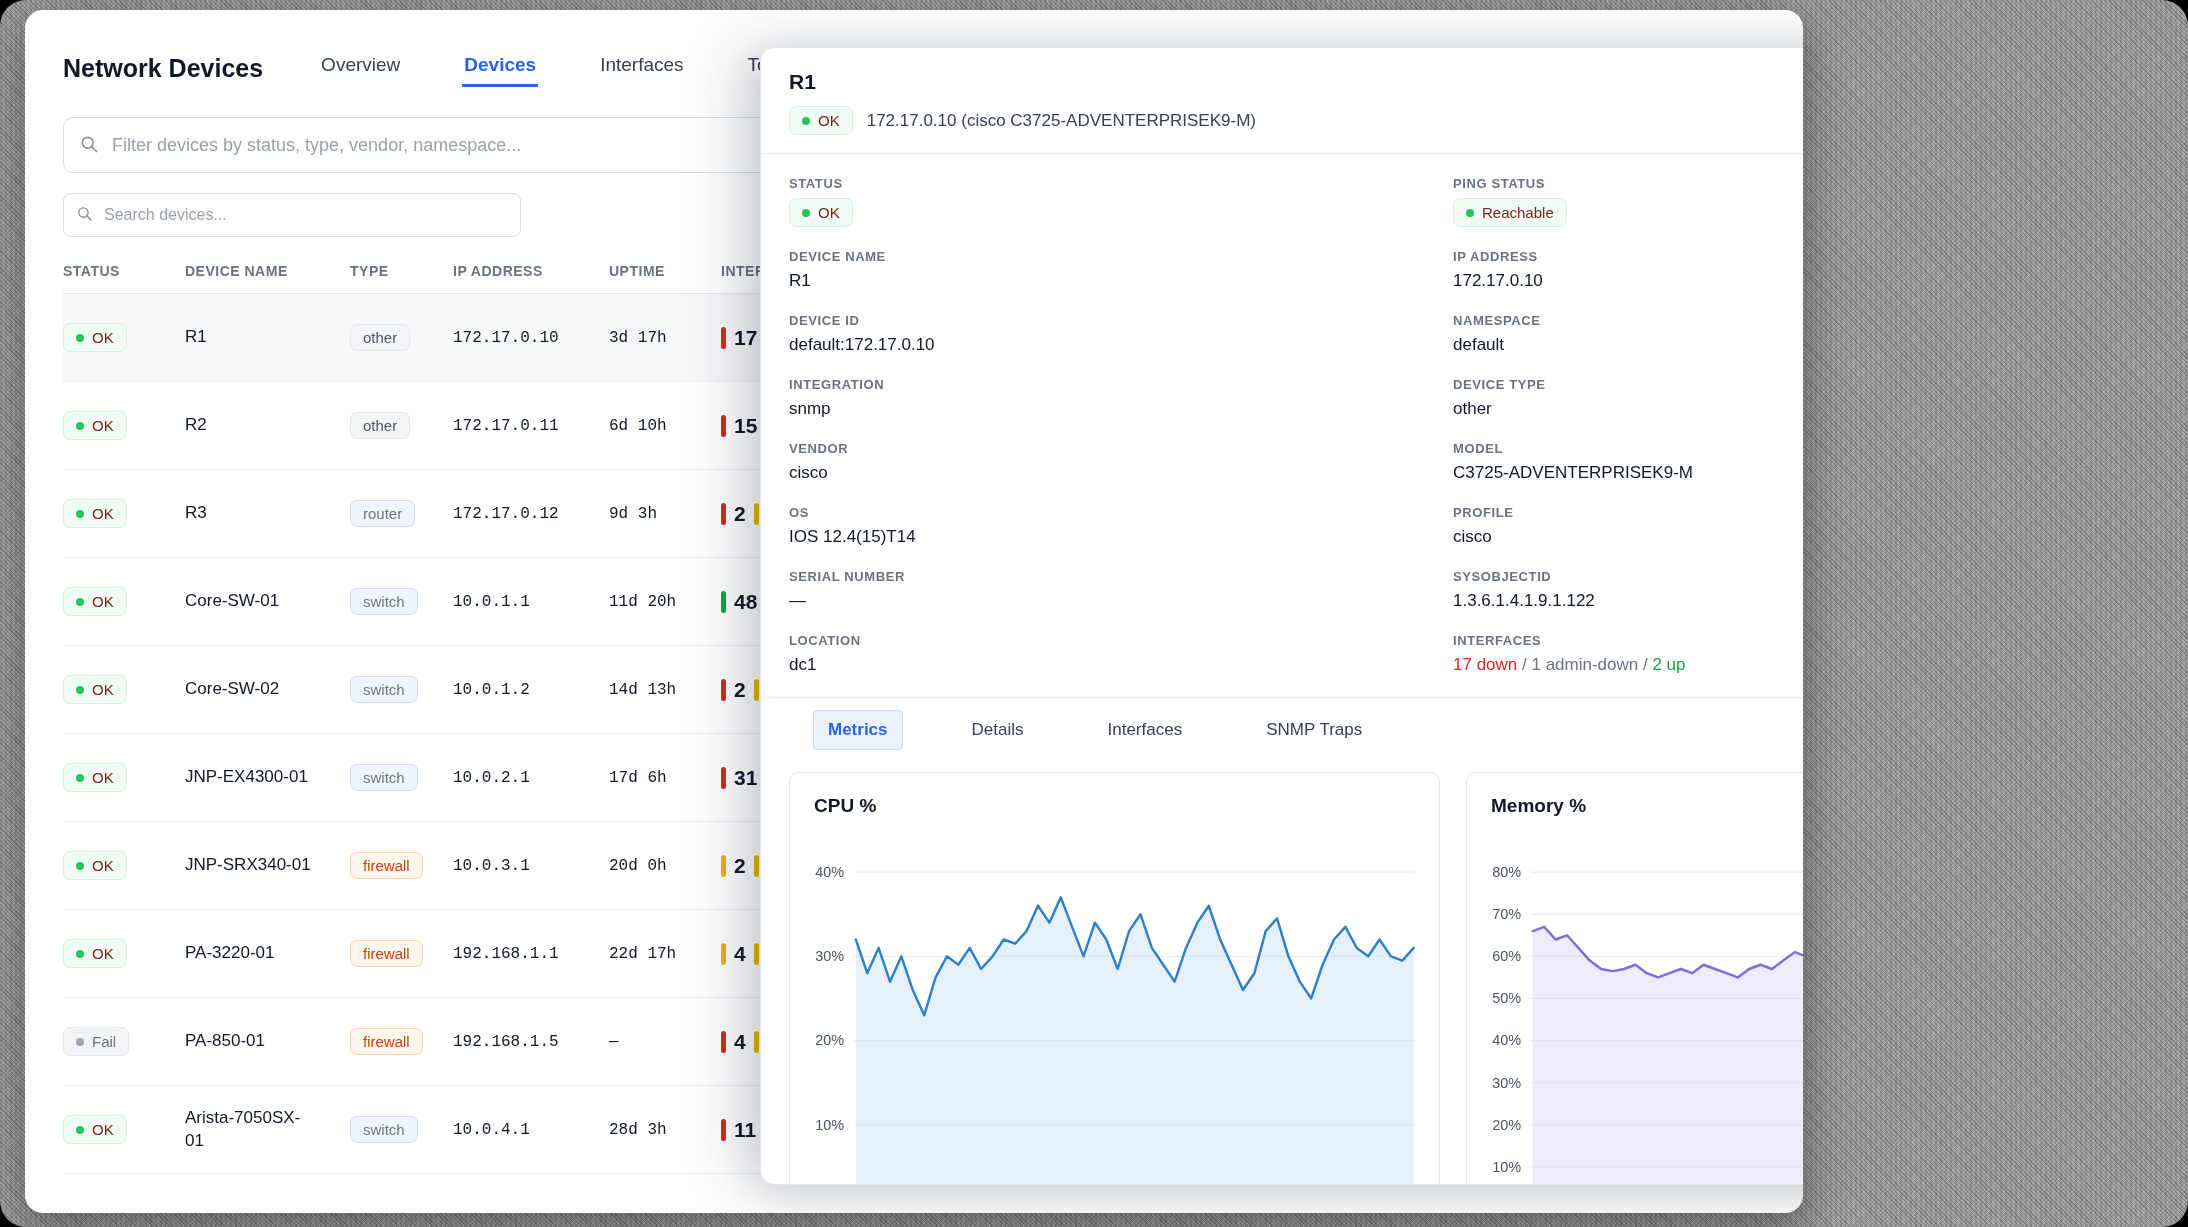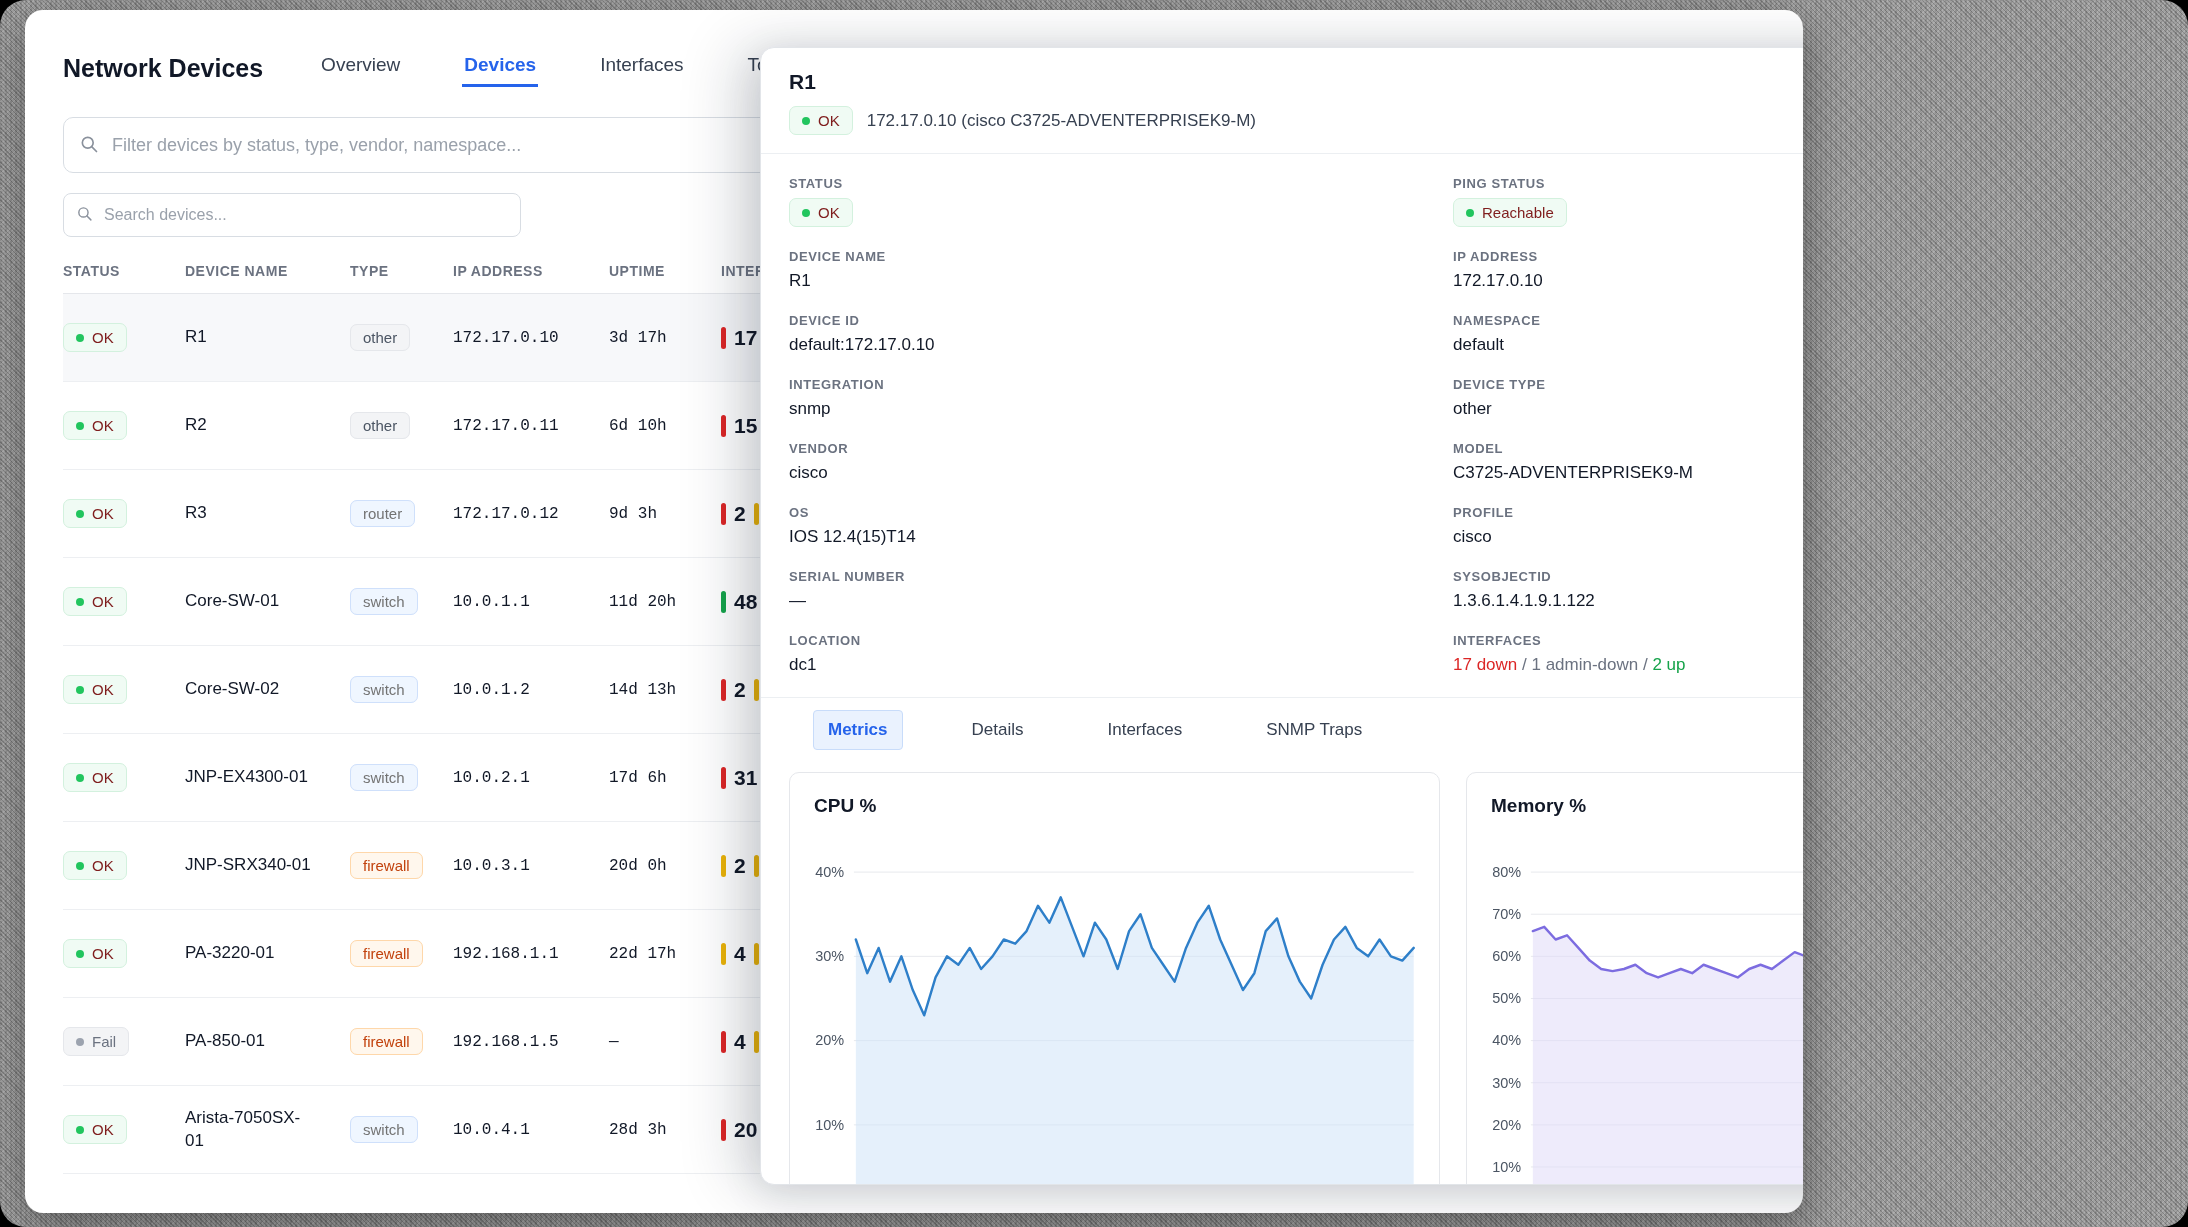--- a/index.html
+++ b/index.html
@@ -287,21 +287,21 @@
               <div class="cell"><span class="badge ok">
                   <span class="dot"></span>
                   <span>OK</span>
                 </span></div>
               <div class="cell cell-name">Arista-7050SX-01</div>
               <div class="cell"><span class="chip network">switch</span></div>
               <div class="cell cell-ip">10.0.4.1</div>
               <div class="cell cell-uptime">28d 3h</div>
               <div class="cell cell-if">
                 <span class="ifbar red"></span>
-                <span class="ifcount">20</span>
+                <span class="ifcount">11</span>
                 <span class="ifbar yellow"></span>
               </div>
             </div>
           </div>
       </div>
     </div>
 
     <aside class="panel">
       <button class="close">×</button>
 

